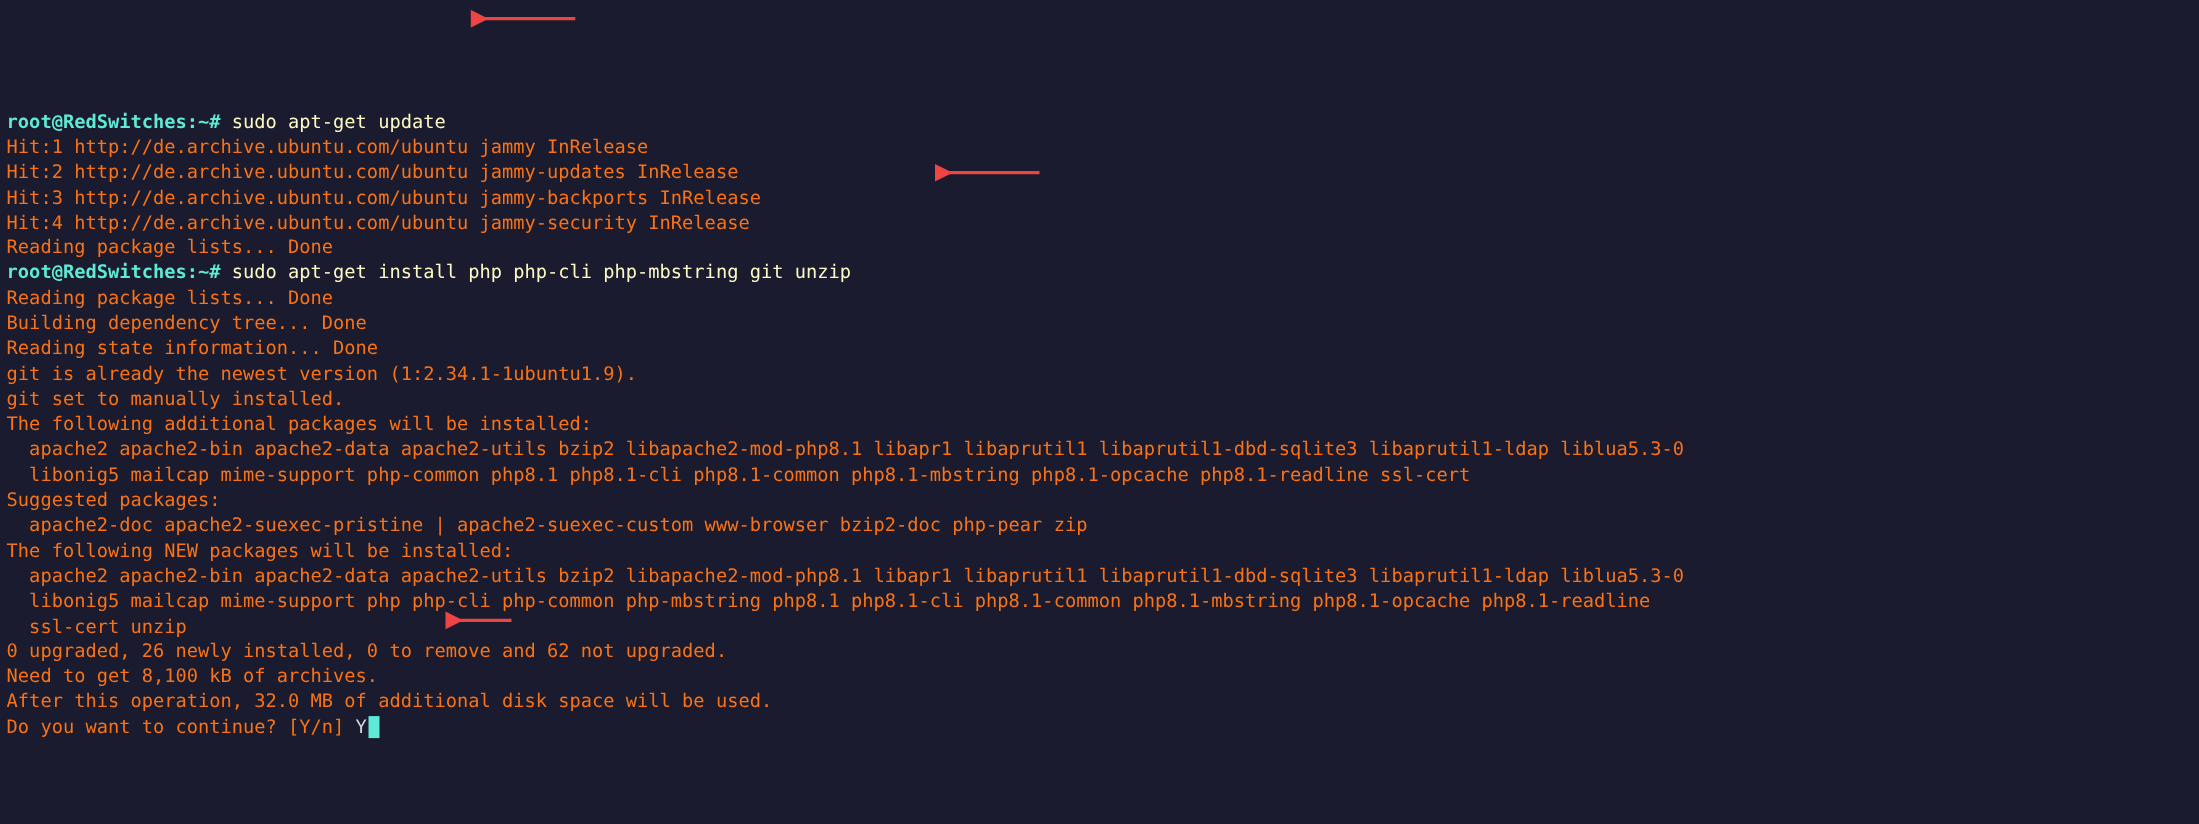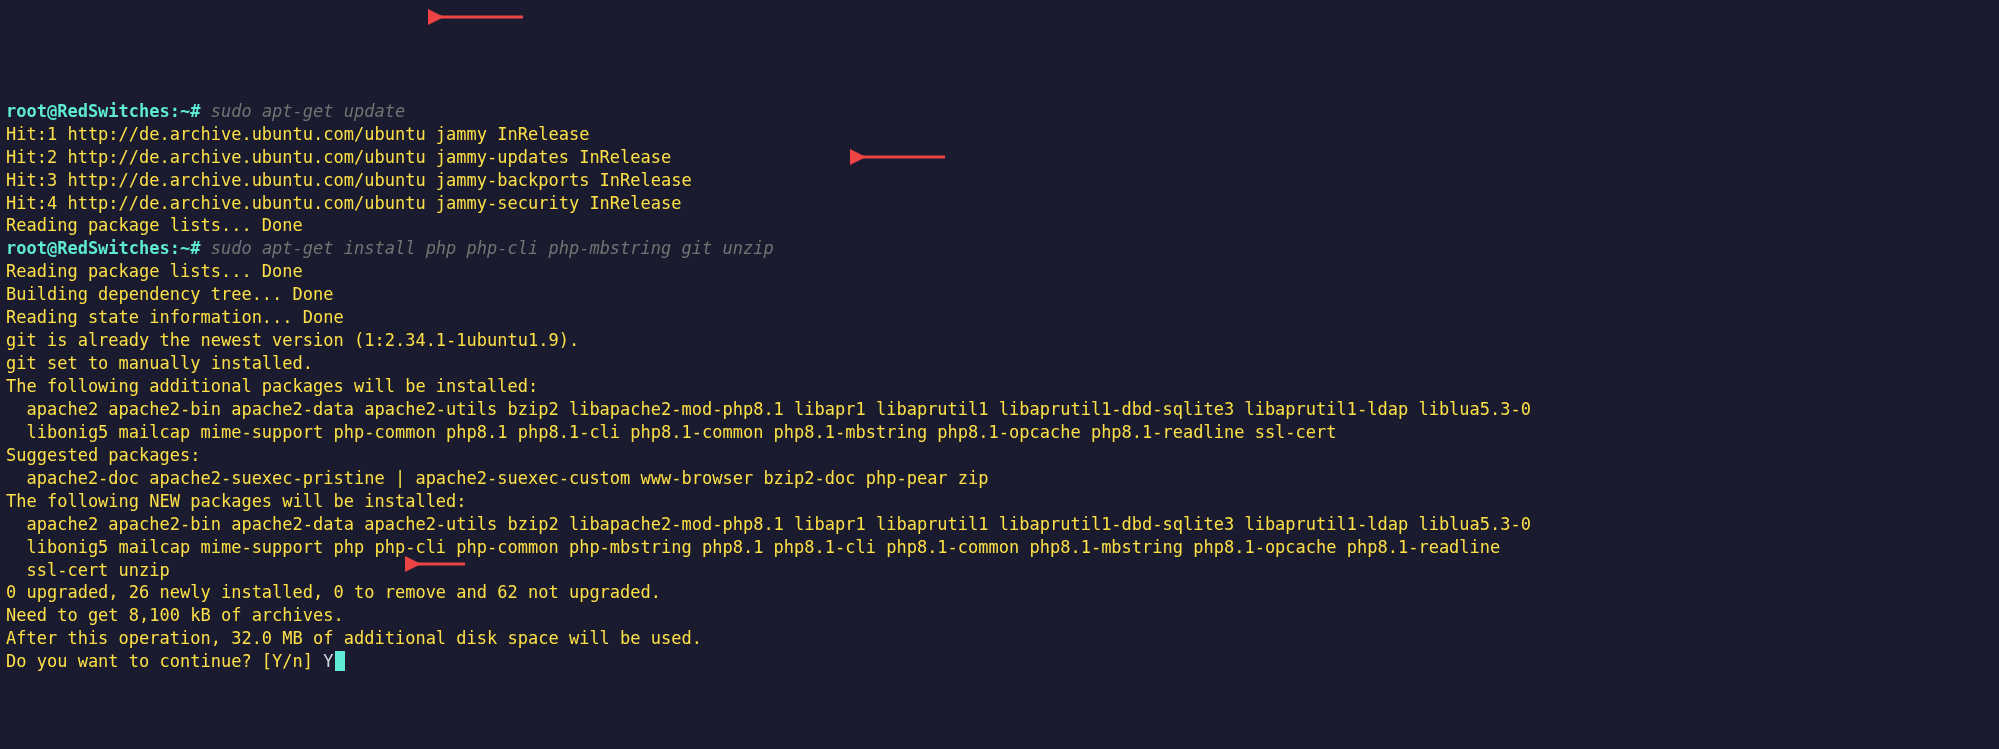--- a/index.html
+++ b/index.html
@@ -15,25 +15,24 @@
       color: #5eead4;
       padding: 8px 6px;
       white-space: pre;
       position: relative;
     }
     .prompt-user {
       color: #5eead4;
       font-weight: bold;
     }
     .command {
-      color: #737373;
-      font-style: italic;
+      color: #fef9c3;
     }
     .output {
-      color: #fde047;
+      color: #f97316;
     }
     .cursor {
       display: inline-block;
       background-color: #5eead4;
       width: 10px;
       height: 20px;
       vertical-align: text-bottom;
       margin-left: 1px;
     }
     .input-y {

